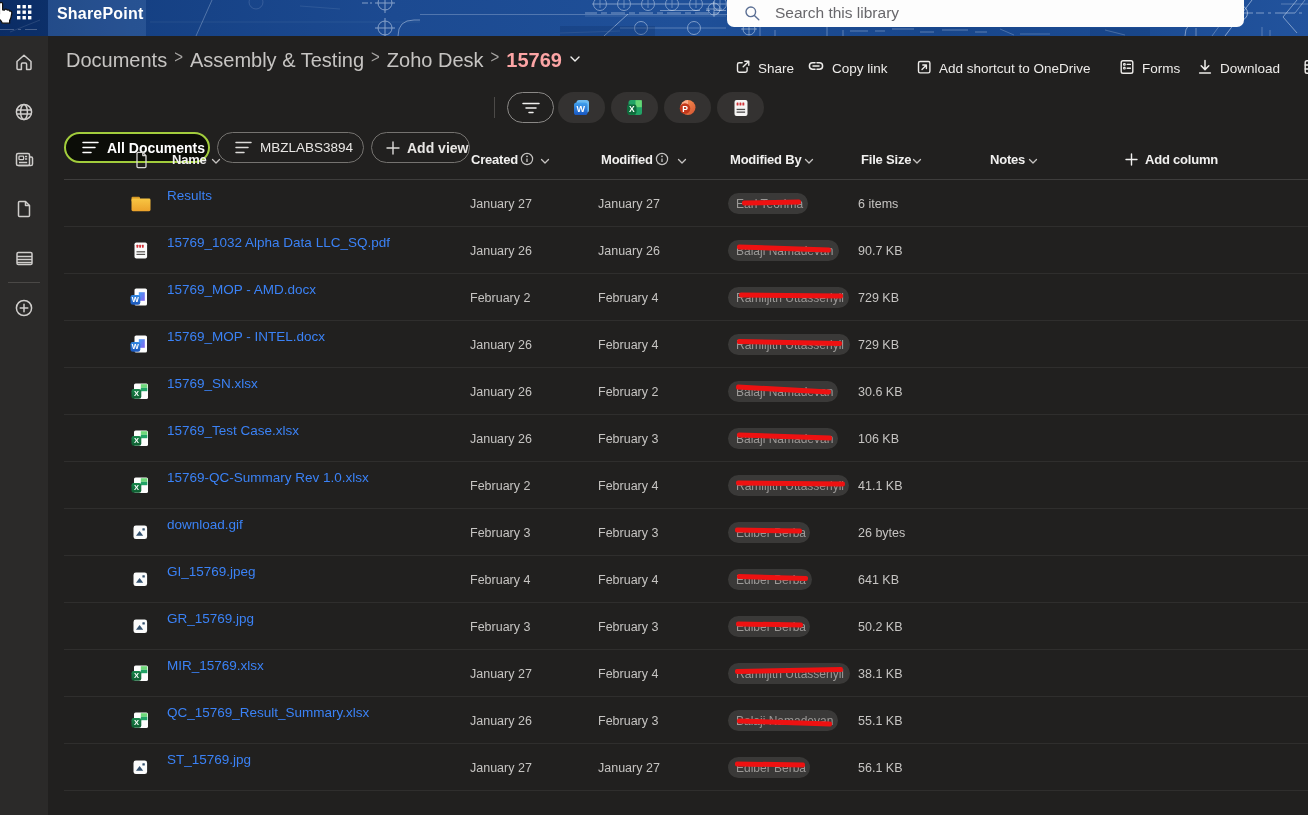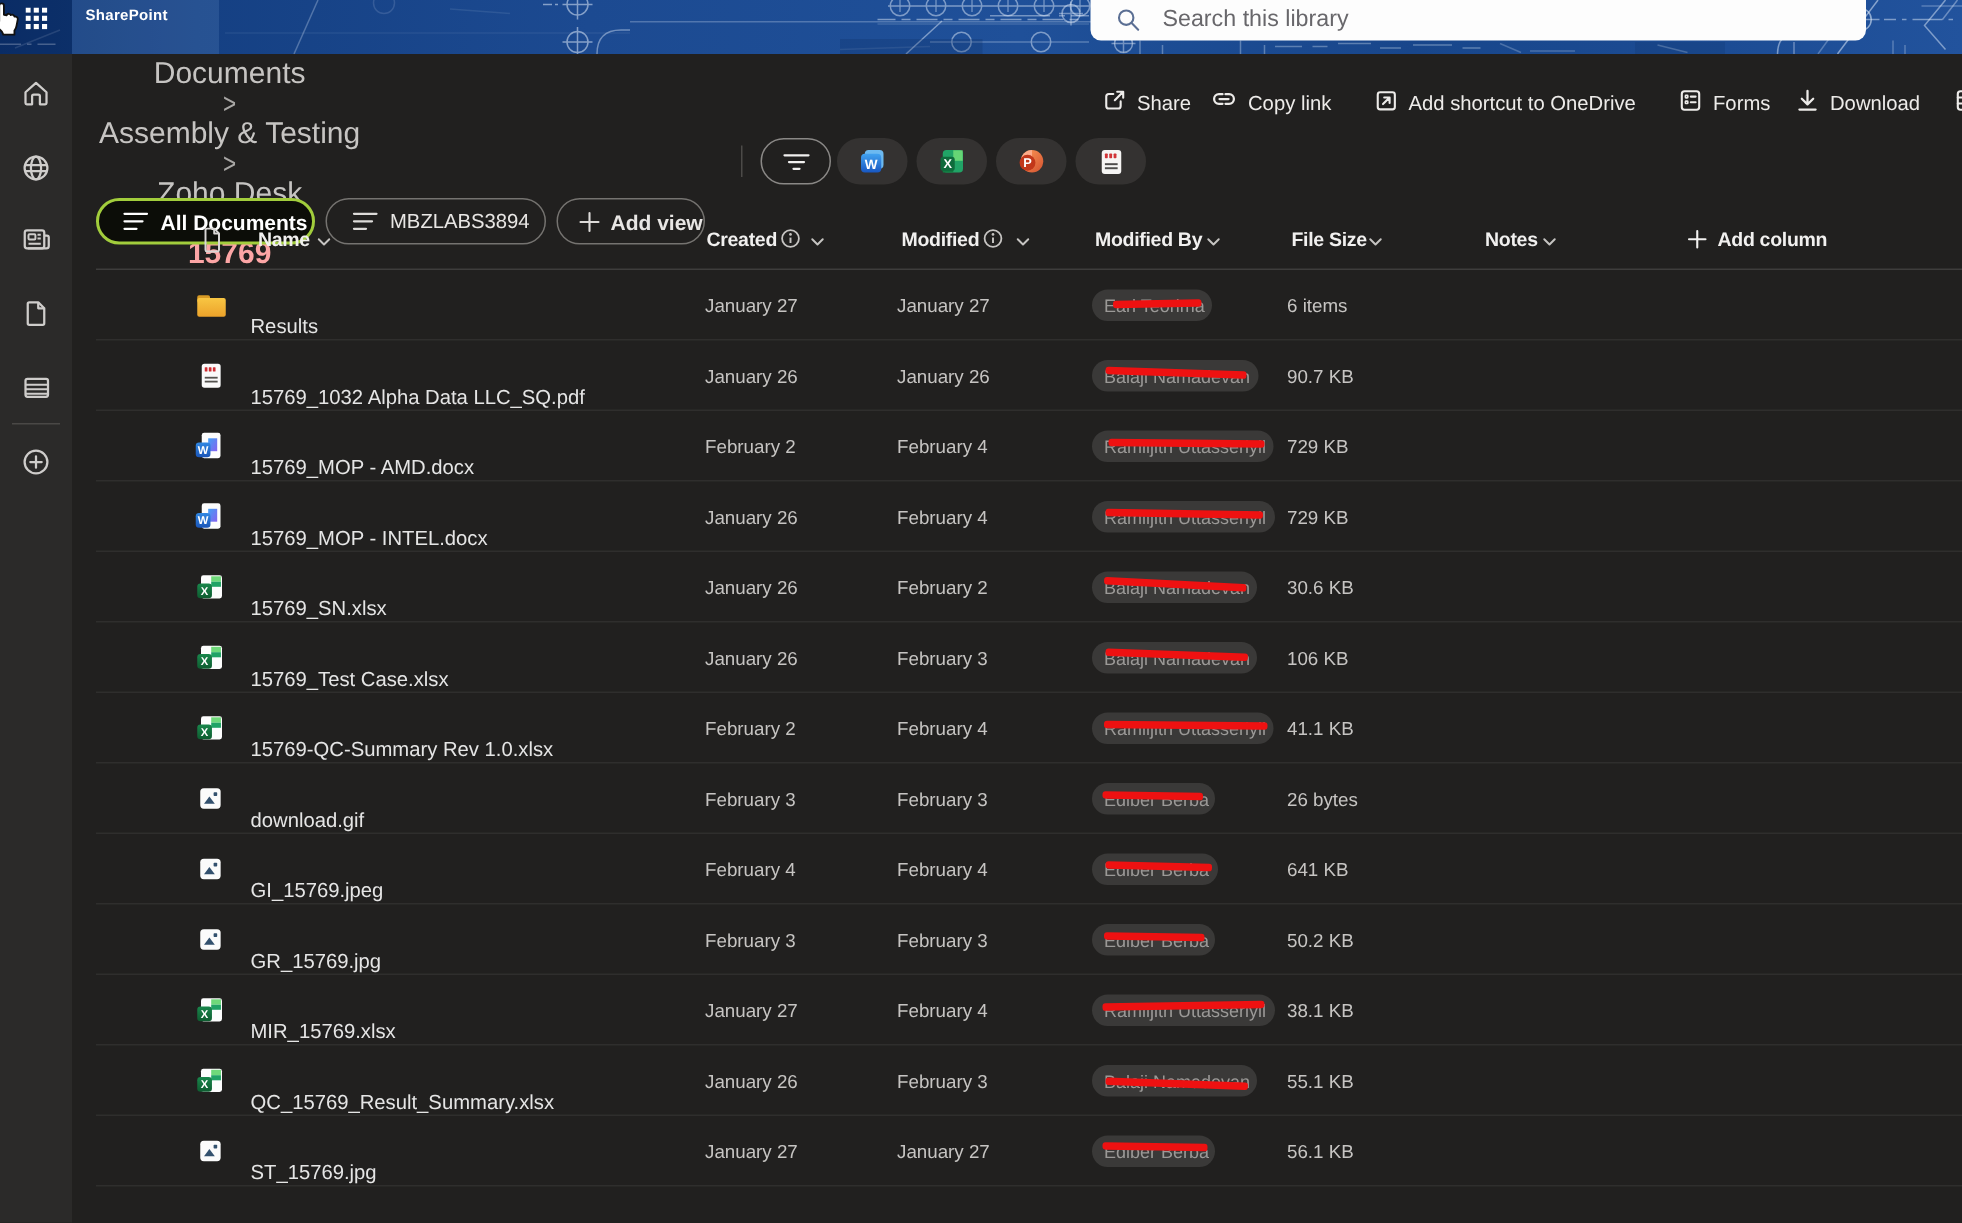--- a/index.html
+++ b/index.html
@@ -4,51 +4,51 @@
 <style>
   * { margin:0; padding:0; box-sizing:border-box; }
   html,body { width:1308px; height:815px; overflow:hidden; background:#21201f;
     font-family:"Liberation Sans", sans-serif; }
   .abs { position:absolute; }
   
   #topbar { position:absolute; left:0; top:0; width:1308px; height:36px;
     background:linear-gradient(90deg,#0d3472 0%,#154083 10%,#1c4a91 30%,#1f5099 52%,#18468b 72%,#1c4c94 88%,#22539d 100%); }
   #wafflezone { position:absolute; left:0; top:0; width:48px; height:36px; background:rgba(5,25,70,.28); }
   #sptitle { position:absolute; left:48px; top:0; width:98px; height:36px; background:rgba(150,185,235,.15); }
-  #sptitle span { position:absolute; left:9px; top:5px; color:#fff; font-size:10px; font-weight:700; letter-spacing:.2px; }
+  #sptitle span { position:absolute; left:9px; top:5px; color:#fff; font-size:16px; font-weight:700; letter-spacing:.2px; }
   #searchbox { position:absolute; left:727px; top:0; width:517px; height:27px; background:#fdfdfd; border-radius:0 0 7px 7px; }
   #searchbox .ph { position:absolute; left:48px; top:4px; font-size:15.5px; color:#68676b; }
   
   #sidebar { position:absolute; left:0; top:36px; width:48px; height:779px; background:#2b2a29; }
   .sbi { position:absolute; left:14px; }
   
   #content { position:absolute; left:48px; top:36px; width:1260px; height:779px; background:#21201f; }
   
-  #crumb { position:absolute; left:18px; top:2px; height:28px; display:flex; align-items:center;
-    font-size:20px; color:#c6c4c2; white-space:nowrap;flex-direction:column; }
+  #crumb { position:absolute; left:18px; top:13px; height:28px; display:flex; 
+    font-size:20px; color:#c6c4c2; white-space:nowrap; }
   #crumb .sep { margin:0 7px; font-size:15px; color:#a8a6a4; transform:scaleY(1.25); }
   #crumb b { color:#fca5a5; font-weight:700; }
   
   .cmd { position:absolute; top:12px; height:28px; display:flex; align-items:flex-end;
     color:#edebe9; font-size:13.5px; white-space:nowrap; }
   .cmd svg { margin-right:6px; }
   
   .pill { position:absolute; top:56px; height:31px; border-radius:16px; display:flex;
     align-items:center; white-space:nowrap;margin-top:40px; }
   .stad { position:absolute; top:56px; width:47px; height:31px; border-radius:16px;
     background:#343231; display:flex; align-items:center; justify-content:center; }
   
   #thead { position:absolute; left:0; top:104px; width:1260px; height:40px; }
   #thead .bline { position:absolute; left:16px; right:0; bottom:0; height:1px; background:#3e3d3c; }
   .hcell { position:absolute; top:12px; font-size:13px; font-weight:700; letter-spacing:-.2px; color:#f1f0ef; white-space:nowrap; }
   
   .row { position:absolute; left:0; width:1260px; height:47px; }
   .row .sep { position:absolute; left:16px; right:0; bottom:0; height:1px; background:#2f2e2d; }
   .row .ic  { position:absolute; left:84px; top:15px; }
-  .nm { position:absolute; left:119px; top:30px; font-size:13.5px; color:#e5e5e5; white-space:nowrap; }
+  .nm { position:absolute; left:119px; top:8px; font-size:13.5px; color:#3b82f6; white-space:nowrap; }
   .d1 { position:absolute; left:422px; top:17px; font-size:12.5px; color:#c6c4c2; }
   .d2 { position:absolute; left:550px; top:17px; font-size:12.5px; color:#c6c4c2; }
   .fs { position:absolute; left:810px; top:17px; font-size:12.5px; color:#c6c4c2; }
   .chip { position:absolute; left:680px; top:13px; height:21px; border-radius:11px;
     background:#3a3938; overflow:hidden; }
   .chip span { position:absolute; left:8px; top:4px; font-size:12px; color:#9b9997; white-space:nowrap; }
   .red { position:absolute; height:5px; border-radius:2px; background:#ee1111; }
 </style>
 </head>
 <body>

